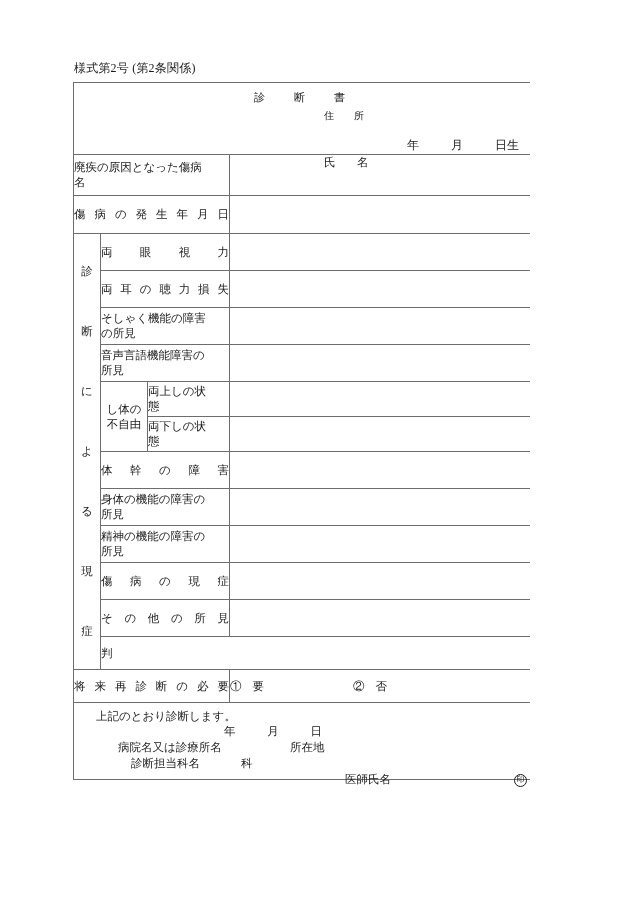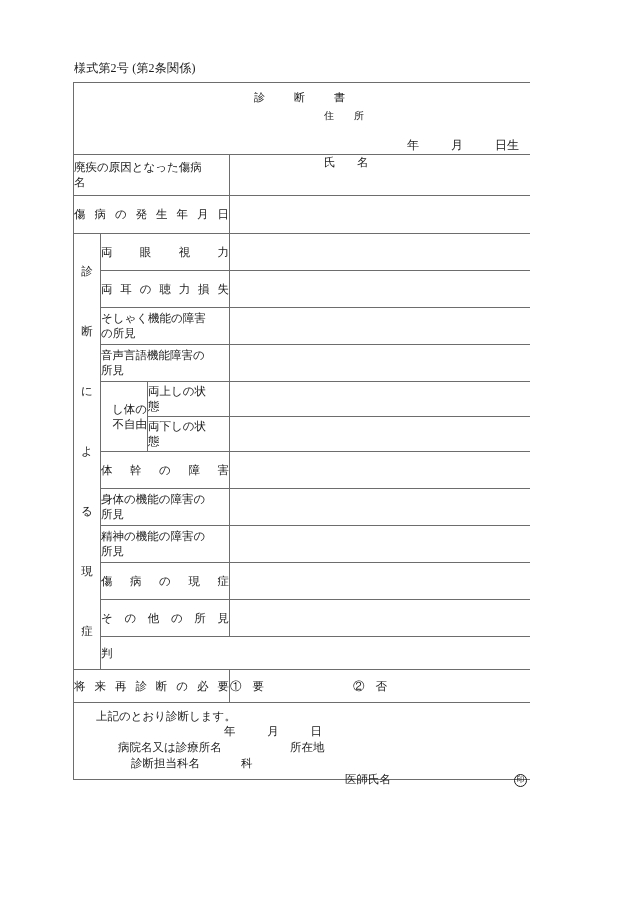--- a/index.html
+++ b/index.html
@@ -126,21 +126,21 @@
     align-items: center;
     height: 100%;
     min-height: 420px;
     font-size: 11.5px;
     line-height: 1;
   }
   .vert-inner span { display: block; }
 
   
   .nest-lbl {
-    text-align: right;
+    text-align: center;
     line-height: 15px;
     padding: 0 4px;
   }
 
   
   .judge-value {
     padding: 6px 0 6px 7px;
     white-space: nowrap;
     font-size: 11.5px;
   }

